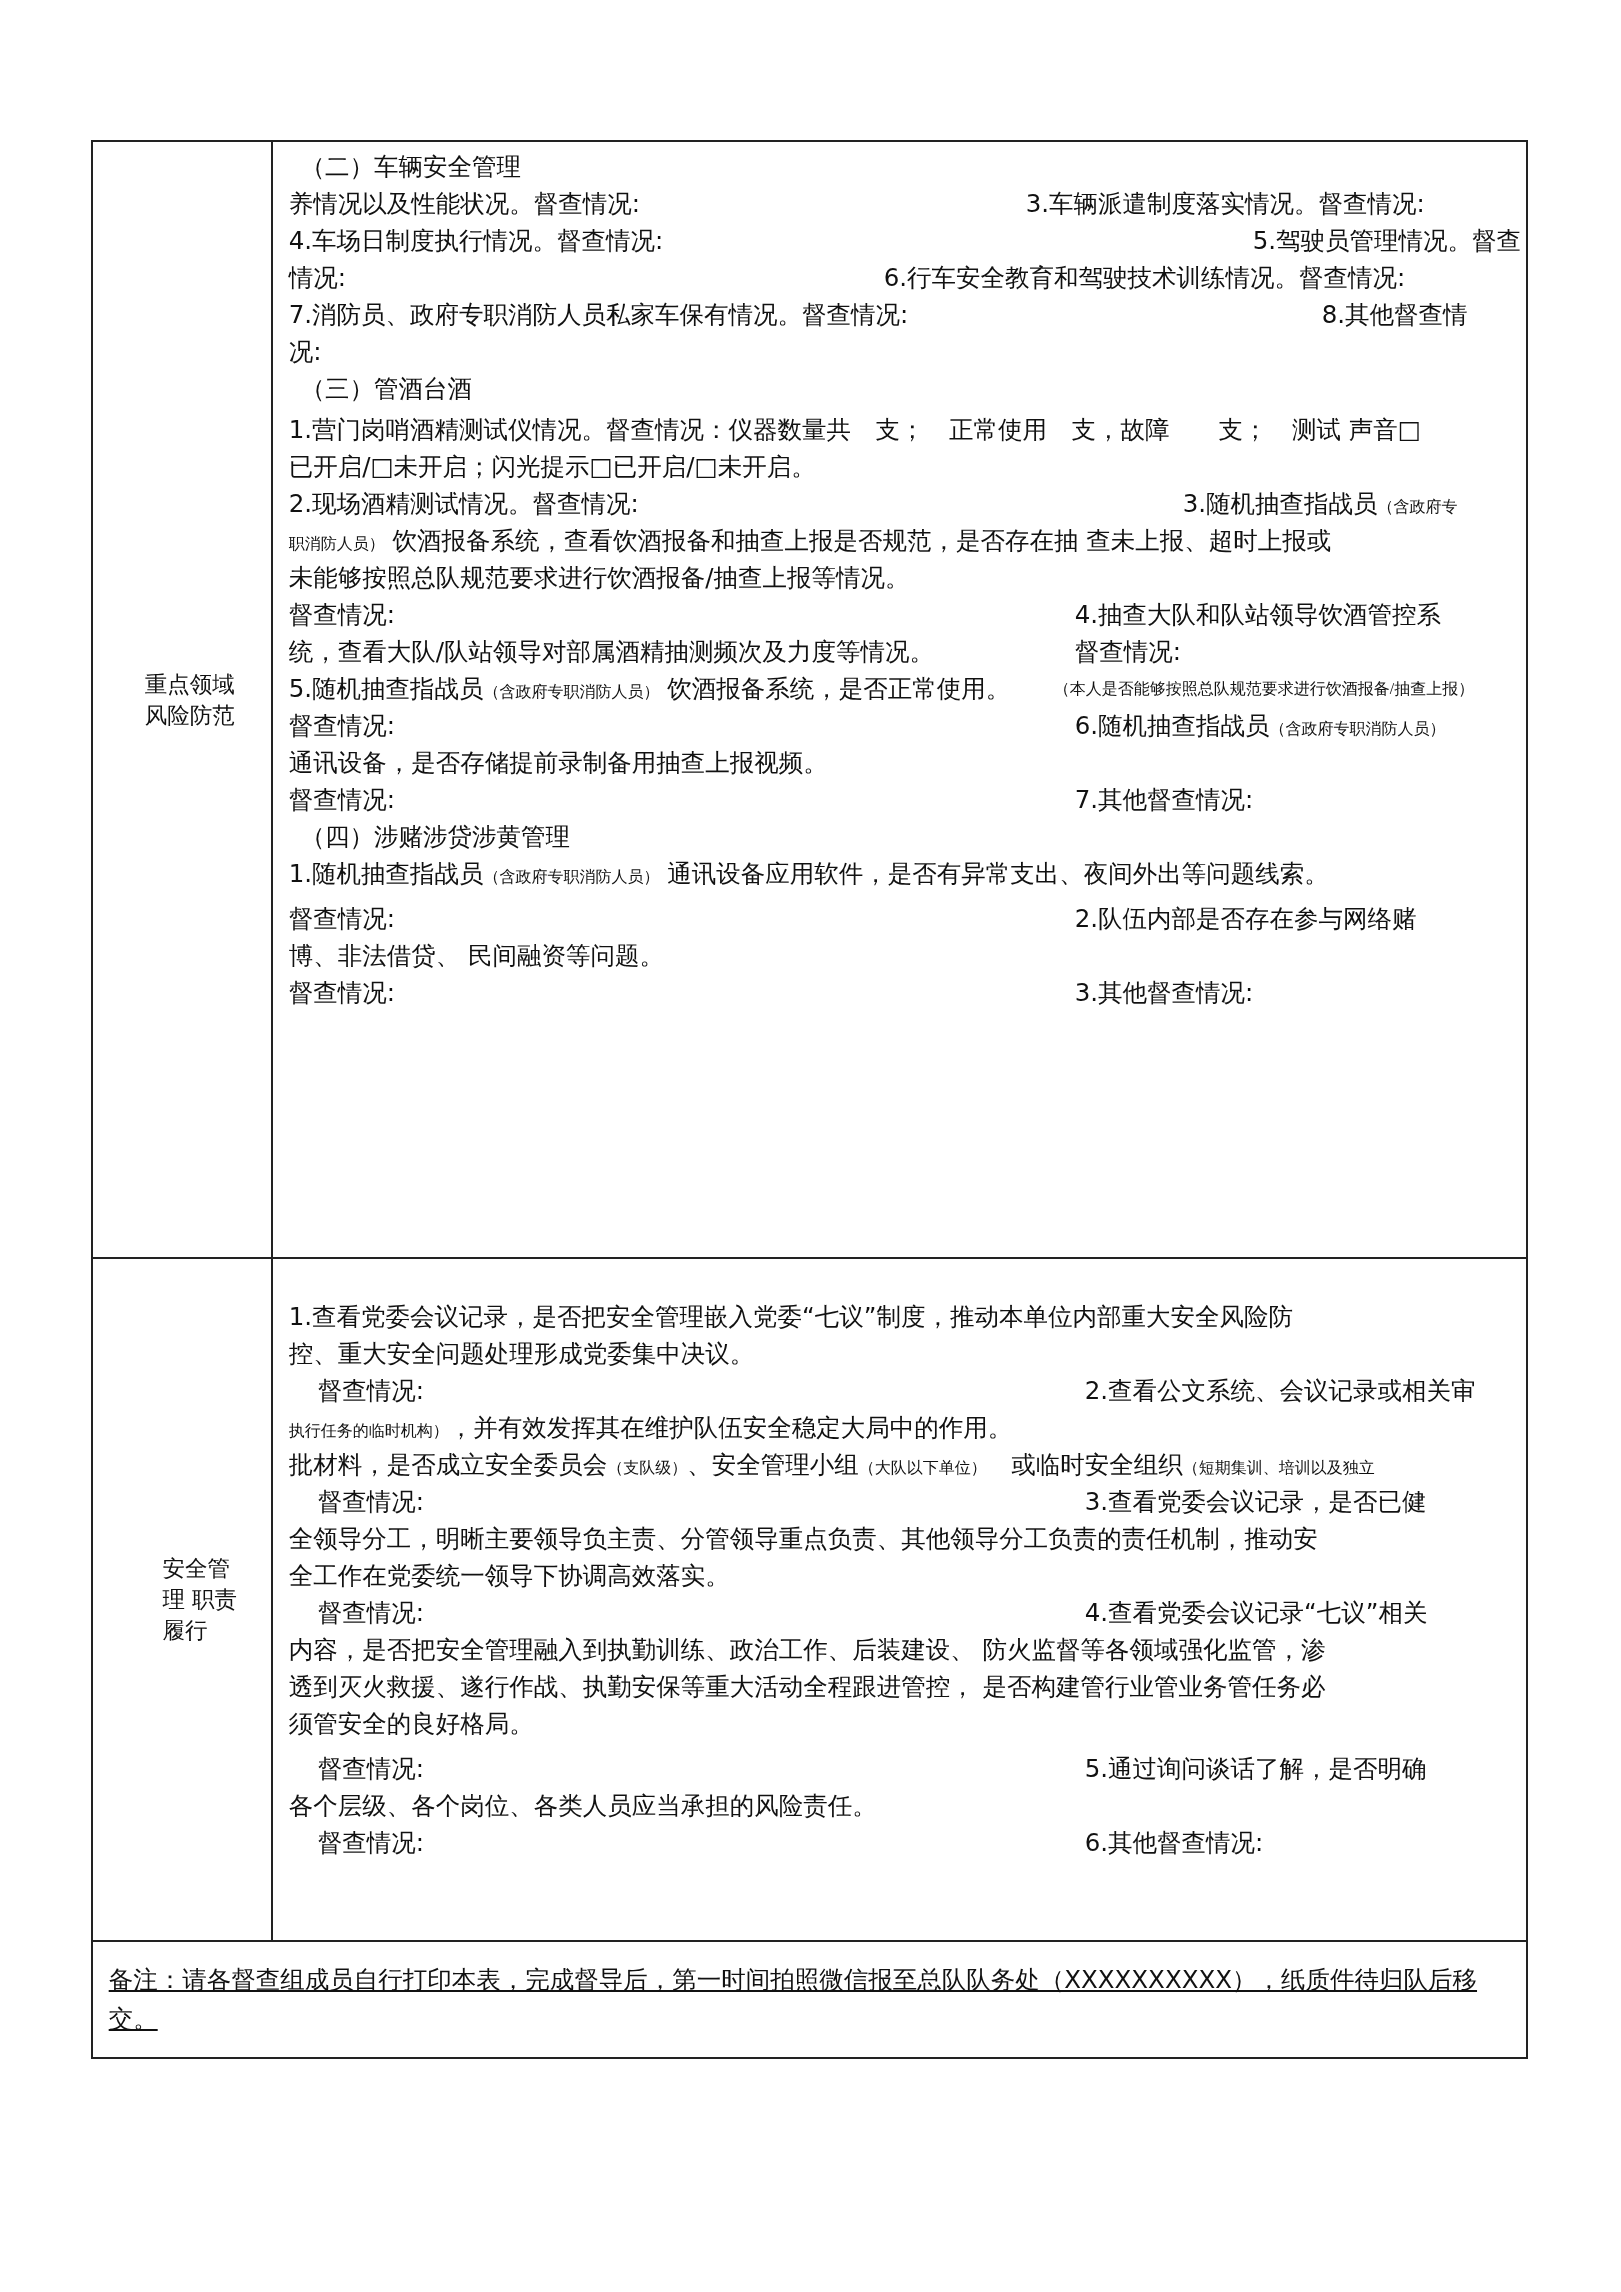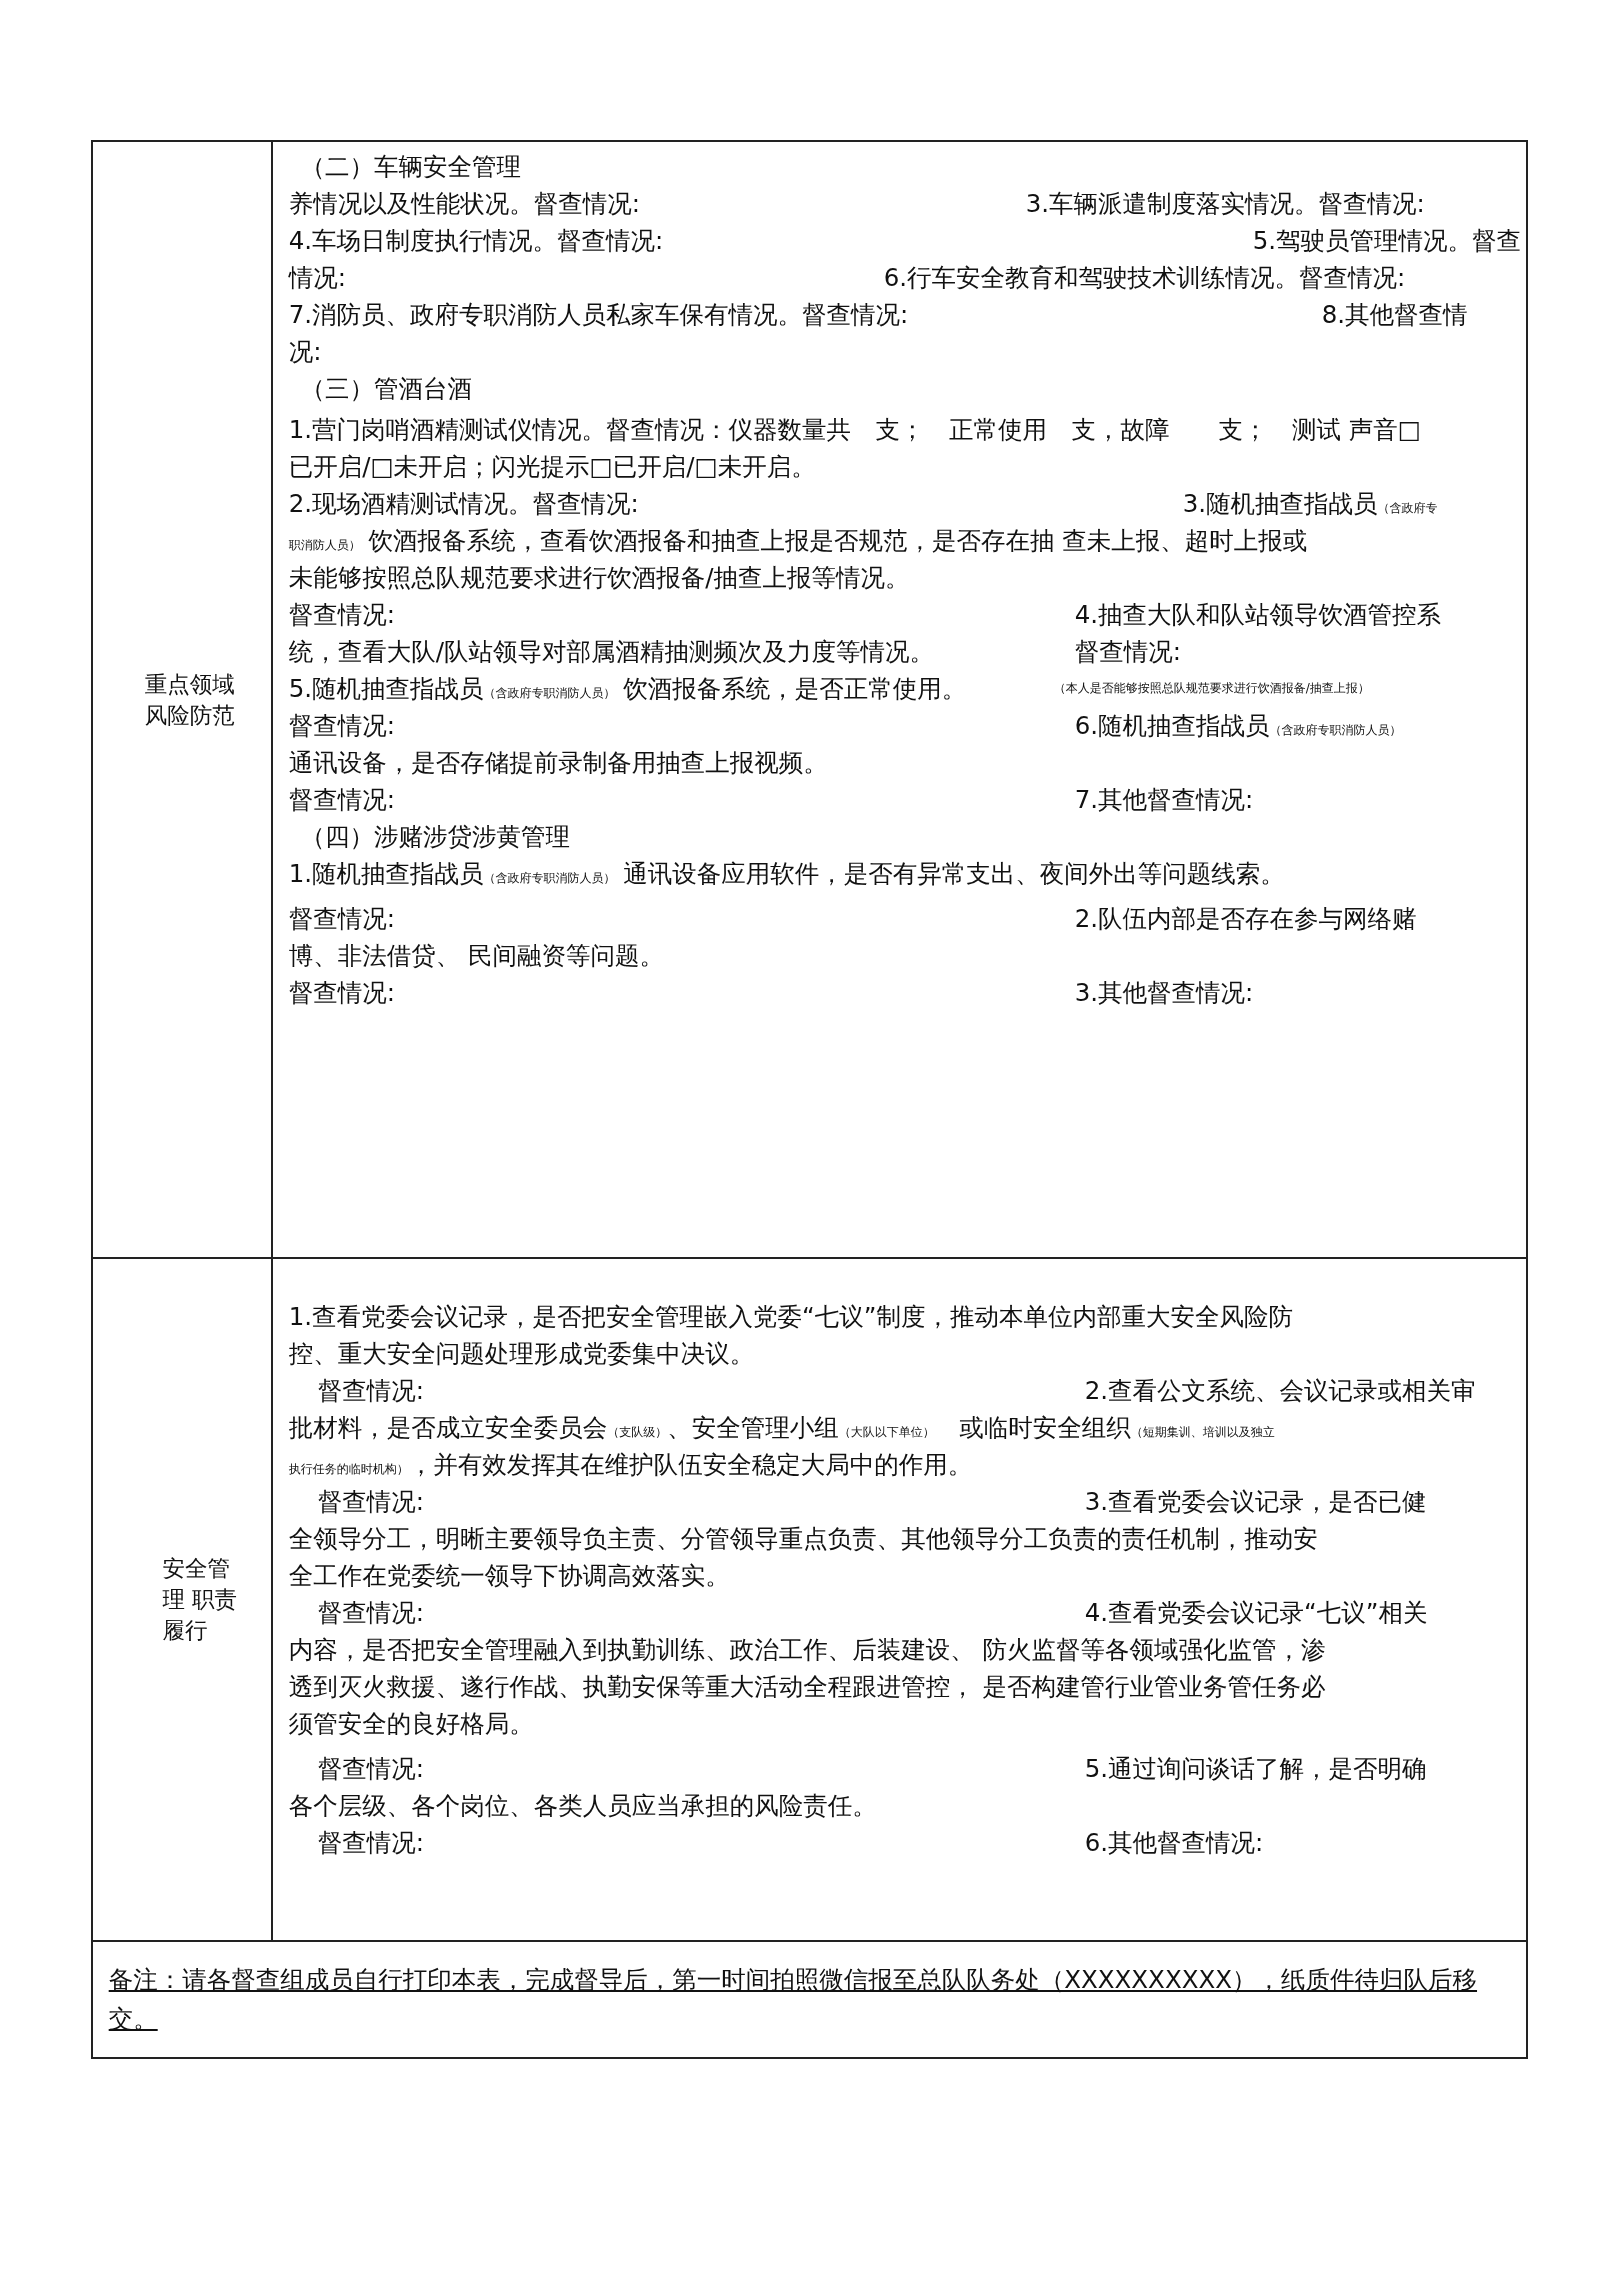--- a/index.html
+++ b/index.html
@@ -5,21 +5,21 @@
   html, body { margin: 0; padding: 0; background: #ffffff; }
   body { width: 1621px; height: 2293px; position: relative; font-family: "DejaVu Sans", "Liberation Sans", sans-serif; color: #111; }
   .tbl { position: absolute; left: 91px; top: 140px; width: 1437px; border: 2px solid #222; box-sizing: border-box; }
   .row { display: flex; border-bottom: 2px solid #222; box-sizing: border-box; }
   .row:last-child { border-bottom: none; text-decoration: underline; }
   .label-cell { width: 180px; flex: 0 0 180px; border-right: 2px solid #222; box-sizing: border-box; display: flex; align-items: center; justify-content: center; }
   .label-text { font-size: 22.5px; line-height: 31px; padding-left: 35px; padding-right: 19.6px; }
   .content-cell { flex: 1; padding: 5.9px 29px 0 15.7px; box-sizing: border-box; position: relative; }
   .line { font-size: 24.5px; line-height: 37px; white-space: nowrap; position: relative; height: 37px; }
   .line .r { position: absolute; }
-  .small { font-size: 12px; }
+  .small { font-size: 16px; font-family: Liberation Serif, serif; }
   .heading { padding-left: 11.8px; }
   .indent { padding-left: 29px; }
   .note-row { padding: 17.6px 15.7px 19.6px 15.7px; font-size: 24.5px; line-height: 39px; }
 </style>
 </head>
 <body>
 
 <div class="tbl">
 
   <div class="row" style="height:1117px;">
@@ -64,22 +64,22 @@
       <div class="label-text" style="padding-left:55px">
         <div>安全管</div>
         <div>理 职责</div>
         <div>履行</div>
       </div>
     </div>
     <div class="content-cell" style="padding-top:39px">
       <div class="line"><span>1.查看党委会议记录，是否把安全管理嵌入党委“七议”制度，推动本单位内部重大安全风险防</span></div>
       <div class="line"><span>控、重大安全问题处理形成党委集中决议。</span></div>
       <div class="line"><span class="indent">督查情况:</span><span class="r" style="left:796px">2.查看公文系统、会议记录或相关审</span></div>
+      <div class="line"><span class="small">执行任务的临时机构）</span><span>，并有效发挥其在维护队伍安全稳定大局中的作用。</span></div>
       <div class="line"><span>批材料，是否成立安全委员会</span><span class="small">（支队级）</span><span>、安全管理小组</span><span class="small">（大队以下单位）</span><span>　或临时安全组织</span><span class="small">（短期集训、培训以及独立</span></div>
-      <div class="line"><span class="small">执行任务的临时机构）</span><span>，并有效发挥其在维护队伍安全稳定大局中的作用。</span></div>
       <div class="line"><span class="indent">督查情况:</span><span class="r" style="left:796px">3.查看党委会议记录，是否已健</span></div>
       <div class="line"><span>全领导分工，明晰主要领导负主责、分管领导重点负责、其他领导分工负责的责任机制，推动安</span></div>
       <div class="line"><span>全工作在党委统一领导下协调高效落实。</span></div>
       <div class="line"><span class="indent">督查情况:</span><span class="r" style="left:796px">4.查看党委会议记录“七议”相关</span></div>
       <div class="line"><span>内容，是否把安全管理融入到执勤训练、政治工作、后装建设、 防火监督等各领域强化监管，渗</span></div>
       <div class="line"><span>透到灭火救援、遂行作战、执勤安保等重大活动全程跟进管控， 是否构建管行业管业务管任务必</span></div>
       <div class="line"><span>须管安全的良好格局。</span></div>
       <div class="line" style="margin-top:7.8px"><span class="indent">督查情况:</span><span class="r" style="left:796px">5.通过询问谈话了解，是否明确</span></div>
       <div class="line"><span>各个层级、各个岗位、各类人员应当承担的风险责任。</span></div>
       <div class="line"><span class="indent">督查情况:</span><span class="r" style="left:796px">6.其他督查情况:</span></div>

